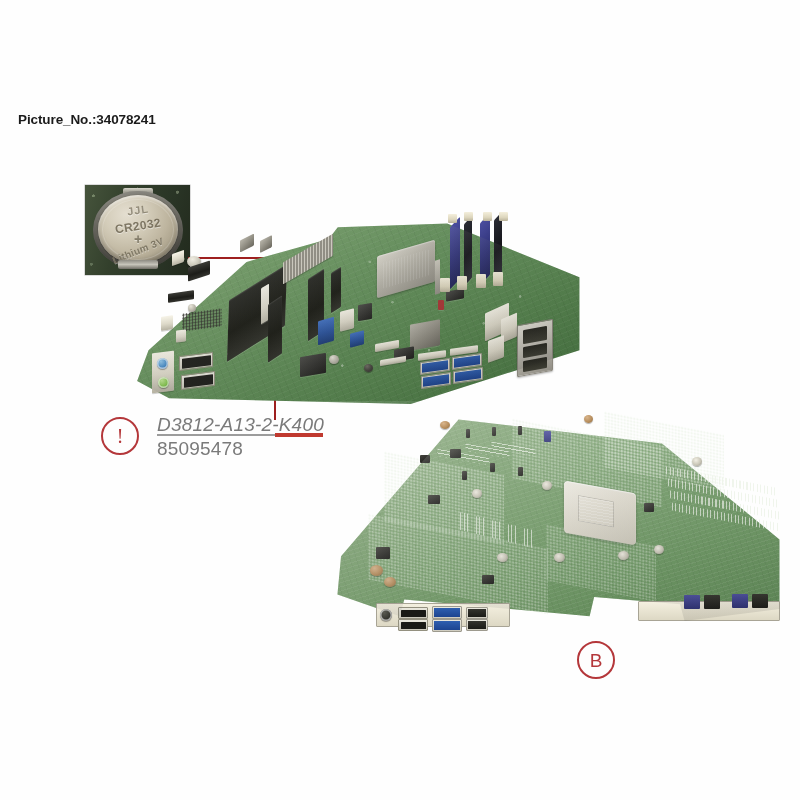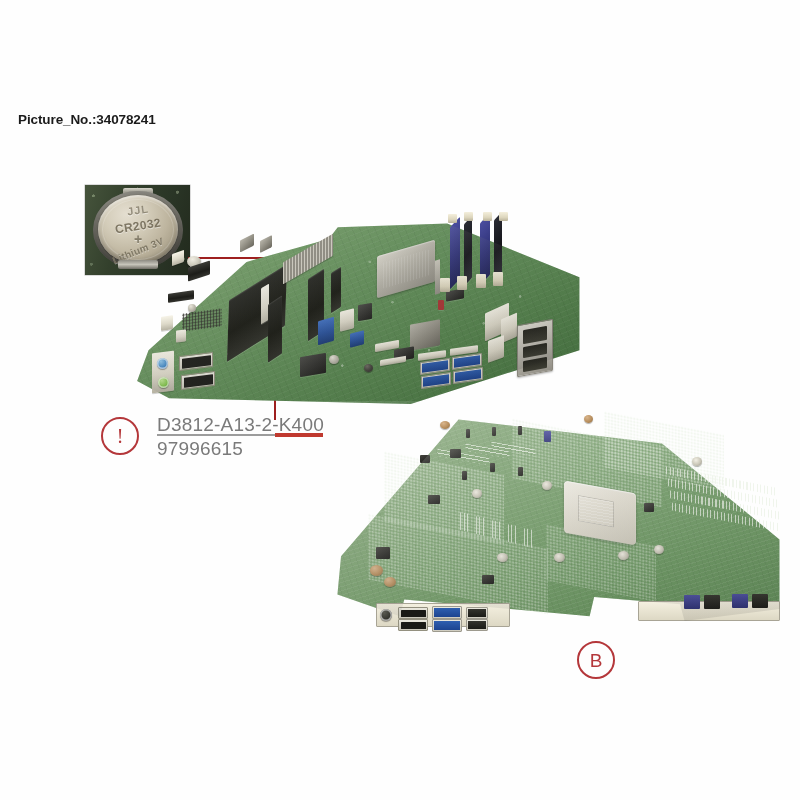--- a/index.html
+++ b/index.html
@@ -357,20 +357,21 @@
     font-family: "Liberation Serif", serif;
   }
   #part-number {
     position: absolute;
     left: 157px; top: 414px;
     font-size: 19px;
     font-weight: 400;
     color: #7a7a7a;
     letter-spacing: .2px;
     white-space: nowrap;
+    font-style: italic;
   }
   #part-underline-thin {
     position: absolute;
     left: 157px; top: 434px;
     width: 118px; height: 1.5px;
     background: #9c9c9c;
   }
   #part-underline-thick {
     position: absolute;
     left: 275px; top: 433px;
@@ -607,21 +608,21 @@
 
     <div class="mb-edge"></div>
   </div>
 
   <div id="warn-circle">
     <div class="bang">!</div>
   </div>
   <div id="part-number">D3812-A13-2-K400</div>
   <div id="part-underline-thin"></div>
   <div id="part-underline-thick"></div>
-  <div id="material-number">97996615</div>
+  <div id="material-number">85095478</div>
 
   <div class="photo" id="board-bottom">
     <div class="bb-body"></div>
     <div class="bb-texture"></div>
 
     <div class="bb-solder" style="left:52px;top:58px;width:120px;height:70px;transform:skewY(11deg);opacity:.55;"></div>
     <div class="bb-solder" style="left:180px;top:28px;width:150px;height:60px;transform:skewY(11deg);opacity:.5;"></div>
     <div class="bb-solder" style="left:272px;top:18px;width:120px;height:56px;transform:skewY(11deg);opacity:.55;"></div>
     <div class="bb-solder" style="left:36px;top:126px;width:180px;height:66px;transform:skewY(11deg);opacity:.5;"></div>
     <div class="bb-solder" style="left:214px;top:130px;width:110px;height:56px;transform:skewY(11deg);opacity:.45;"></div>

